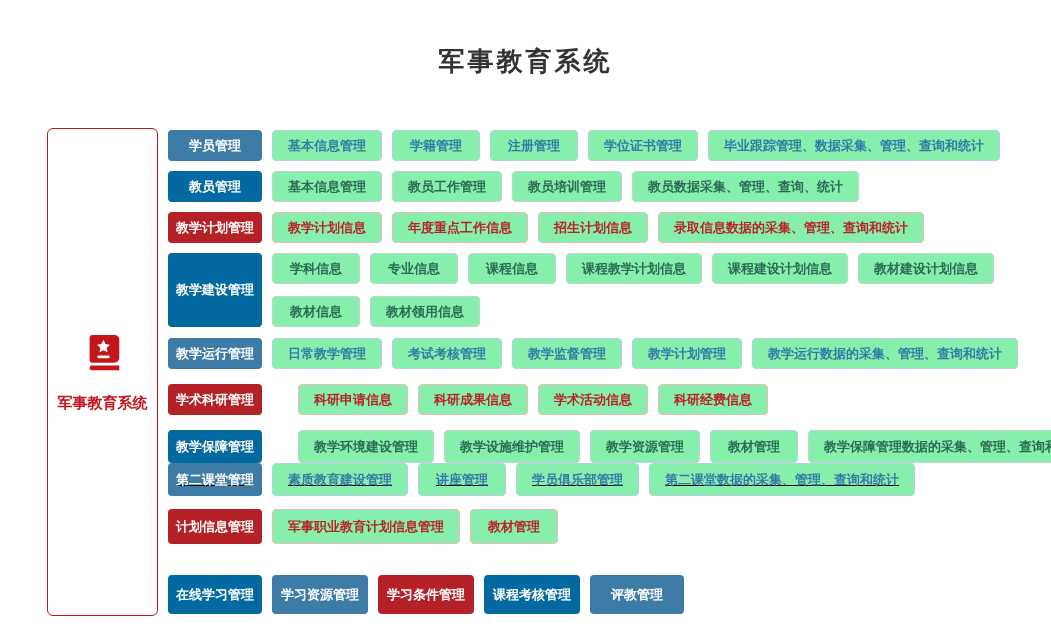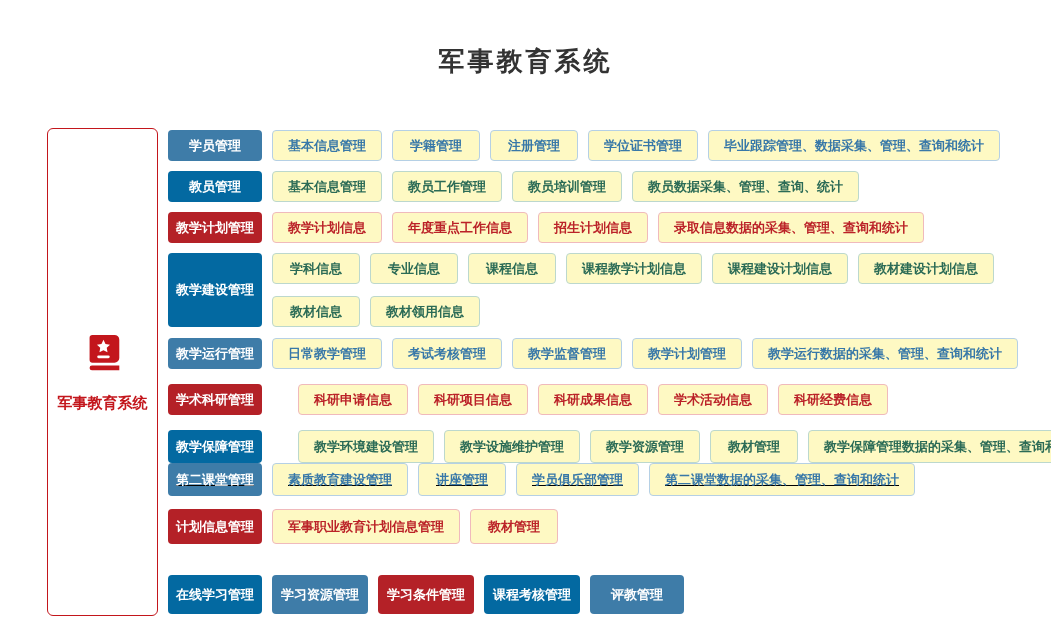--- a/index.html
+++ b/index.html
@@ -25,21 +25,21 @@
   .row:nth-child(6),.row:nth-child(7){margin-top:15px;gap:36px;}
   .row:nth-child(8){margin-top:0;text-decoration:underline;}
   .row:nth-child(9){margin-top:13px;}
   .row:nth-child(10){margin-top:31px;}
   .items-col{display:flex;flex-direction:column;gap:12px;}
   .item-row{display:flex;gap:10px;}
 
   .btn{display:flex;align-items:center;justify-content:center;border-radius:4px;
     box-sizing:border-box;font-size:13px;font-weight:600;white-space:nowrap;cursor:pointer;}
   .cat{width:94px;align-self:stretch;}
-  .item-btn{height:31px;min-width:88px;padding:0 15px;background:#fef9c3;}
+  .item-btn{height:31px;min-width:88px;padding:0 15px;background:#86efac;}
   .row:nth-child(7) .item-btn,.row:nth-child(8) .item-btn{height:33px;}
   .row:nth-child(9) .item-btn{height:35px;}
   .row:nth-child(10) .item-btn{height:39px;min-width:94px;padding:12px 9px;}
 
   .solid-blue{background:#3e7ca8;color:#fff;border:none;}
   .solid-green{background:#0369a1;color:#fff;border:none;}
   .solid-red{background:#b42127;color:#fff;border:none;}
   .outline-blue{border:1px solid #b5d0e5;color:#3878a8;}
   .outline-green{border:1px solid #bcd8cd;color:#2b6b56;}
   .outline-red{border:1px solid #f0babc;color:#bb2228;}
@@ -127,21 +127,20 @@
             <div class="btn item-btn outline-blue">教学计划管理</div>
             <div class="btn item-btn outline-blue">教学运行数据的采集、管理、查询和统计</div>
           </div>
         </div>
       </div>
       <div class="row">
         <div class="btn cat solid-red">学术科研管理</div>
         <div class="items-col">
           <div class="item-row">
             <div class="btn item-btn outline-red">科研申请信息</div>
-            <div class="btn item-btn outline-red">科研项目信息</div>
             <div class="btn item-btn outline-red">科研成果信息</div>
             <div class="btn item-btn outline-red">学术活动信息</div>
             <div class="btn item-btn outline-red">科研经费信息</div>
           </div>
         </div>
       </div>
       <div class="row">
         <div class="btn cat solid-green">教学保障管理</div>
         <div class="items-col">
           <div class="item-row">

